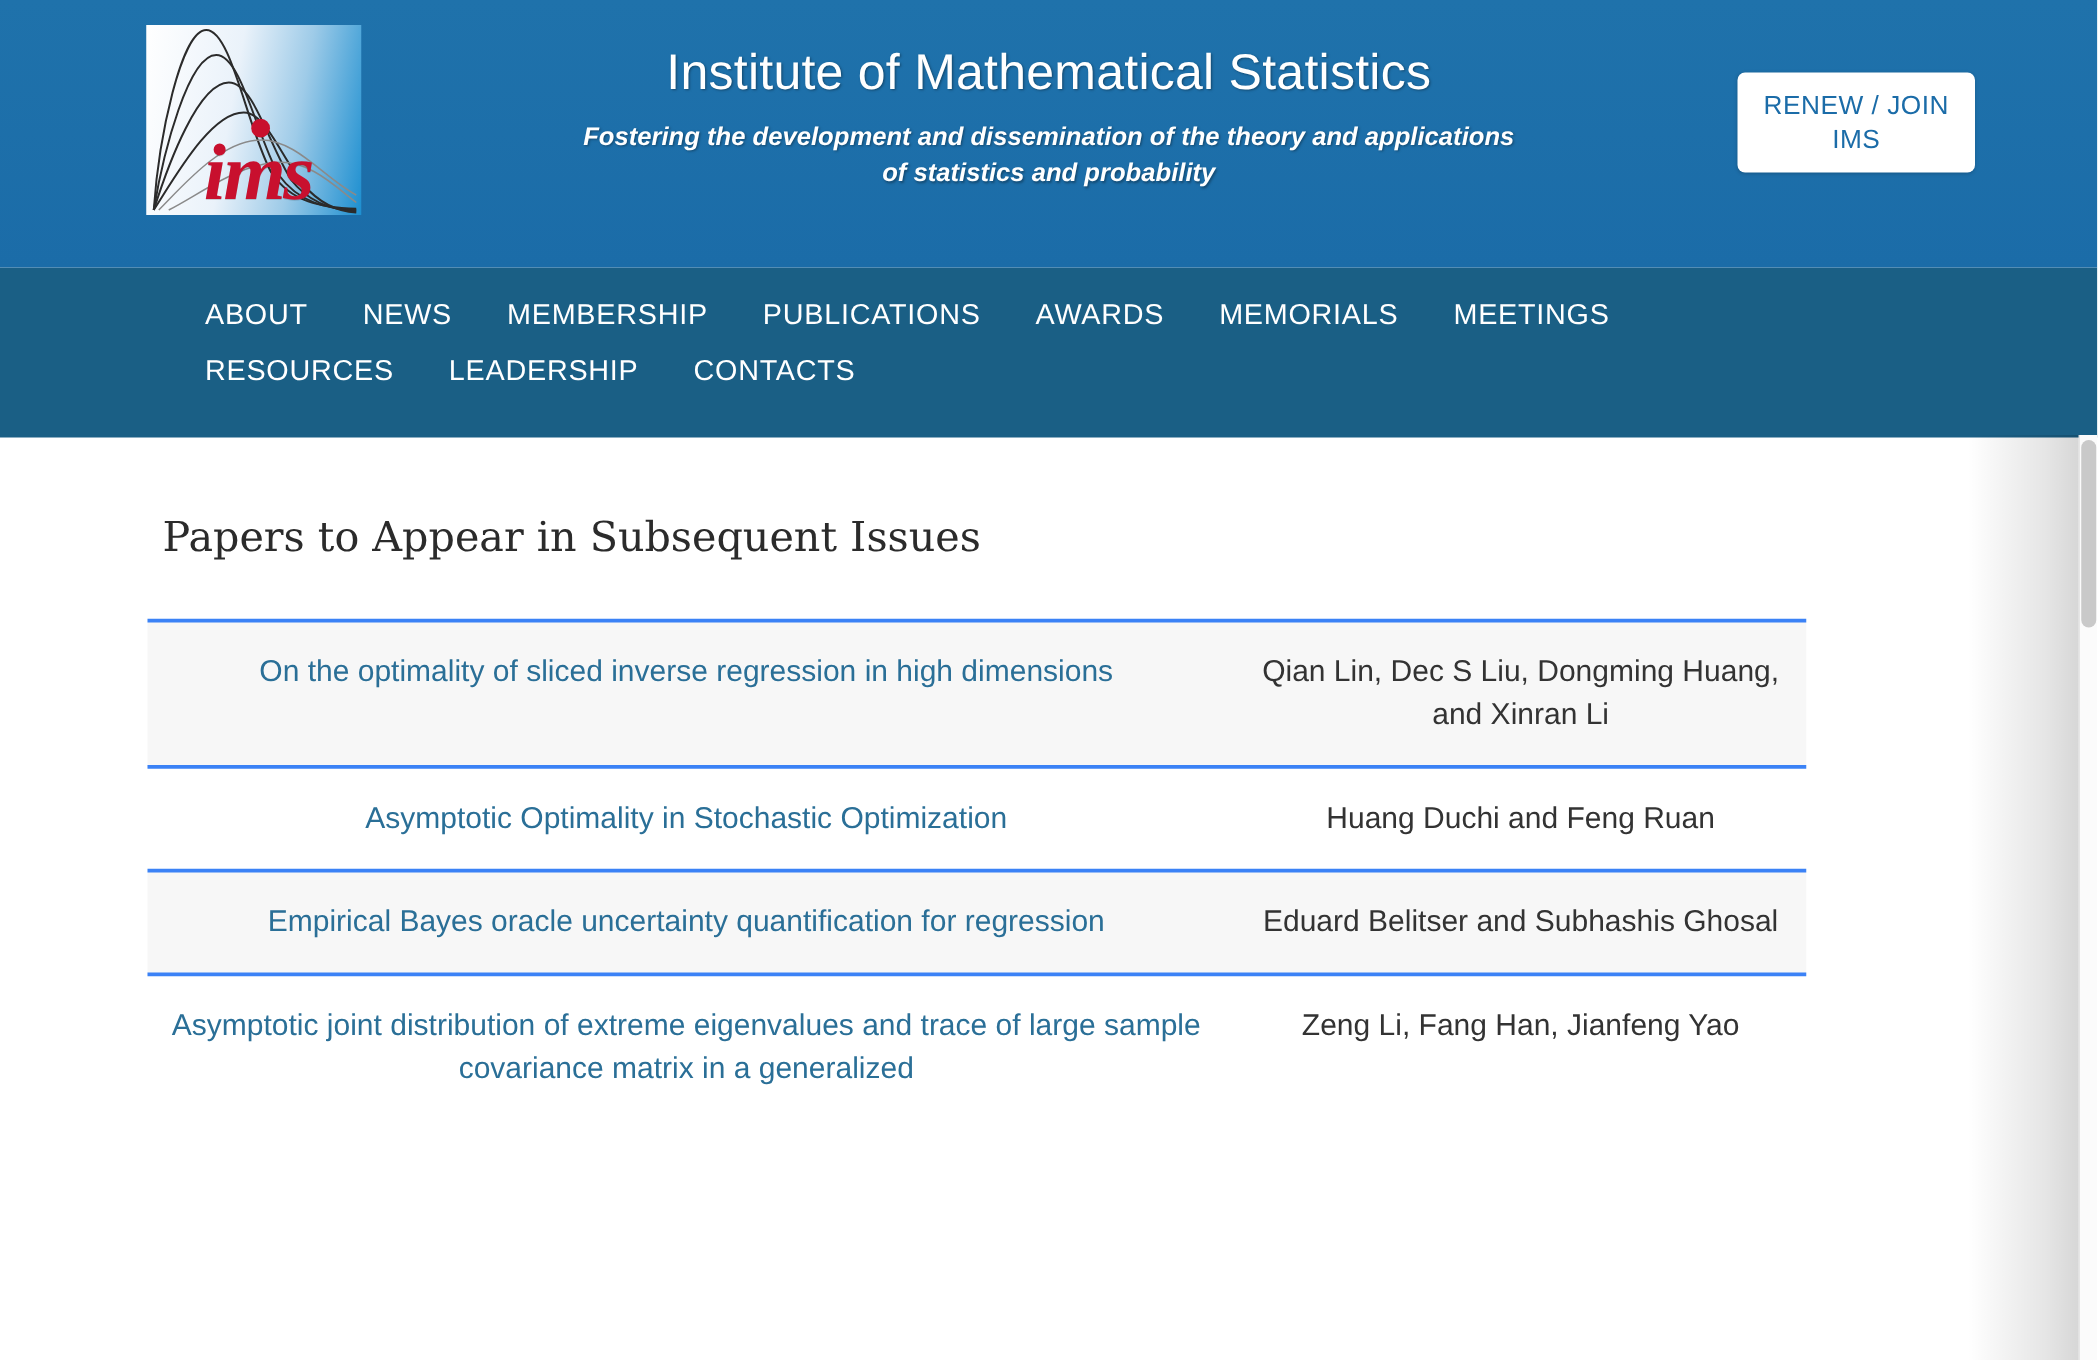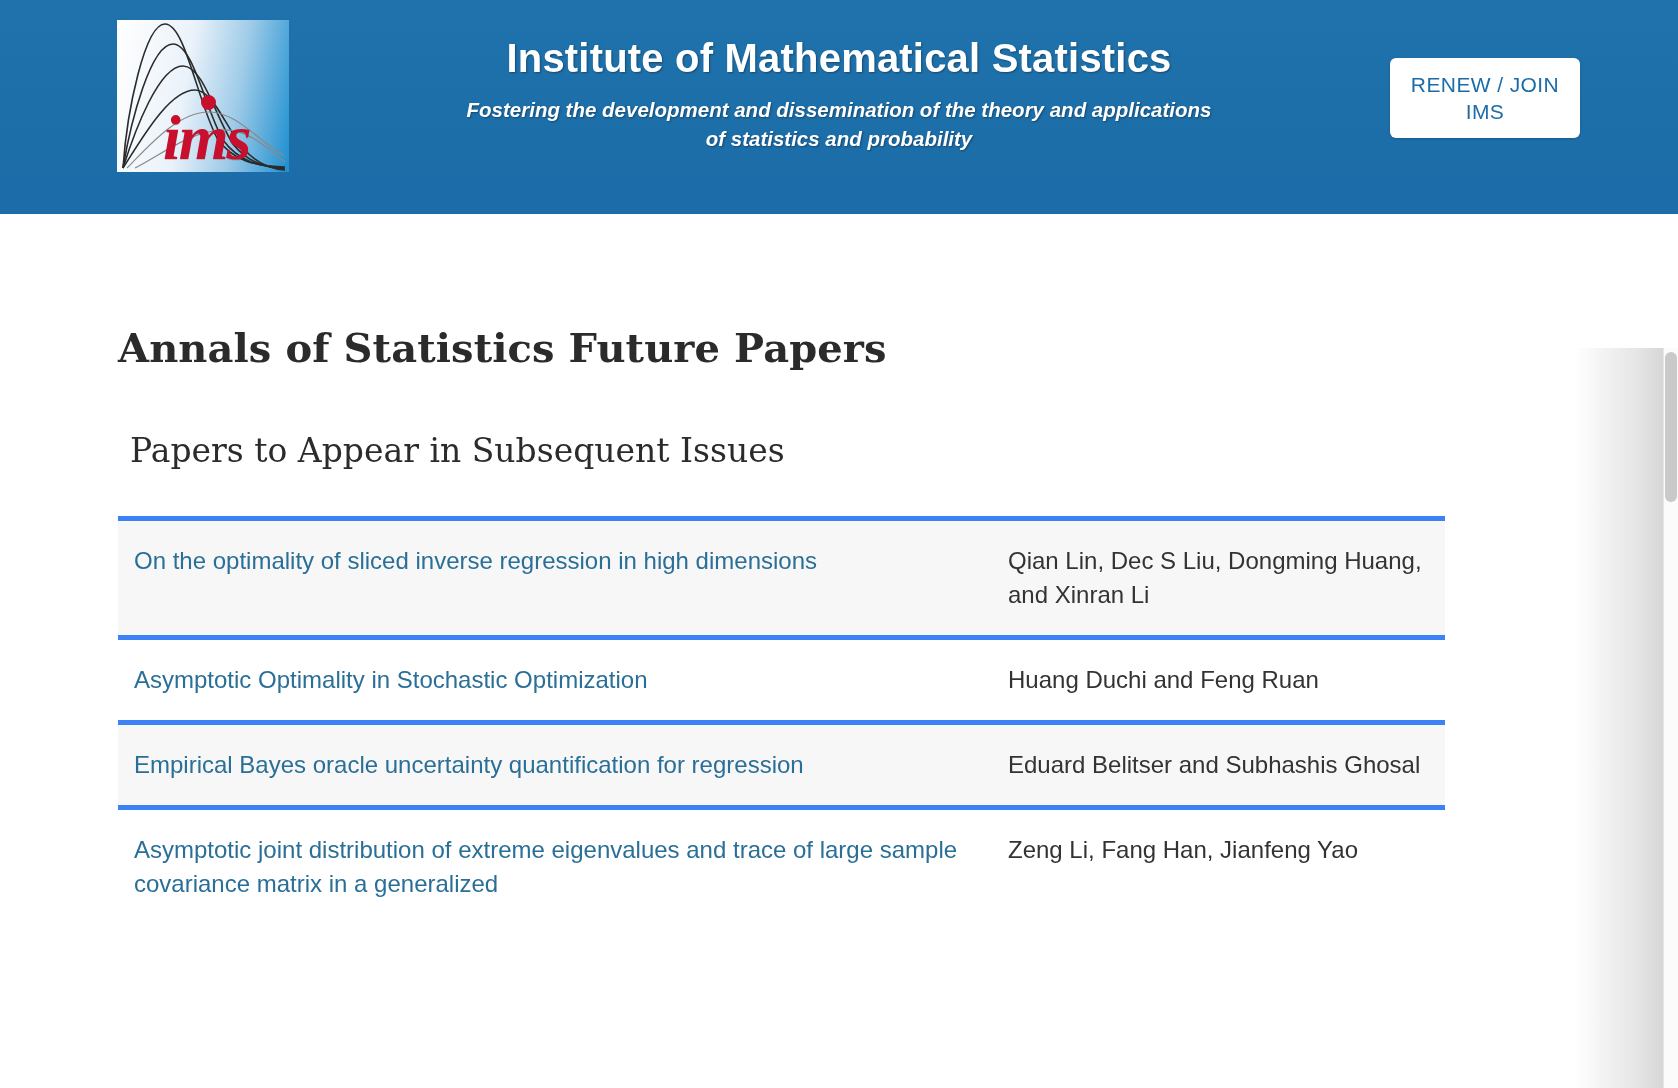--- a/index.html
+++ b/index.html
@@ -71,21 +71,21 @@
   }
 
   .header-center {
     margin: 0 auto;
     padding-top: 36px;
     text-align: center;
     width: 900px;
   }
   .site-title {
     font-family: "Liberation Sans", sans-serif;
-    font-weight: bold;
+    font-weight: normal;
     font-size: 40px;
     color: #ffffff;
     letter-spacing: 0.2px;
     text-shadow: 1px 1px 2px rgba(0,0,0,0.35);
     margin-bottom: 14px;
   }
   .site-tagline {
     font-family: "Liberation Sans", sans-serif;
     font-style: italic;
     font-weight: bold;
@@ -164,21 +164,21 @@
     margin: 12px;
     padding: 48px 0 0 118px;
   }
 
   .papers-table {
     margin: 46px 0 0 118px;
     width: 1327px;
     border-collapse: collapse;
     table-layout: fixed;
   }
-  .papers-table tr { border-top: 5px solid #3b82f6; }
+  .papers-table tr { border-top: 3px solid #3b82f6; text-align: center; }
   .papers-table tr.alt { background: #f7f7f7; }
   .papers-table td {
     padding: 23px 20px 23px 16px;
     vertical-align: top;
     font-size: 24px;
     line-height: 1.42;
     color: #333333;
   }
   .papers-table td.title-cell { width: 830px; }
   .papers-table td.title-cell a {
@@ -247,23 +247,38 @@
       <div class="site-title">Institute of Mathematical Statistics</div>
       <div class="site-tagline">
         <div>Fostering the development and dissemination of the theory and applications</div>
         <div>of statistics and probability</div>
       </div>
     </div>
 
     <div class="join-button">RENEW / JOIN IMS</div>
   </div>
 
+  <div class="main-nav">
+    <div class="nav-row">
+      <div class="nav-item">ABOUT</div>
+      <div class="nav-item">NEWS</div>
+      <div class="nav-item">MEMBERSHIP</div>
+      <div class="nav-item">PUBLICATIONS</div>
+      <div class="nav-item">AWARDS</div>
+      <div class="nav-item">MEMORIALS</div>
+      <div class="nav-item">MEETINGS</div>
+    </div>
+    <div class="nav-row">
+      <div class="nav-item">RESOURCES</div>
+      <div class="nav-item">LEADERSHIP</div>
+      <div class="nav-item">CONTACTS</div>
+    </div>
+  </div>
 
   <div class="content">
-    <h1 class="page-title">Annals of Statistics Future Papers</h1>
     <h2 class="page-subtitle">Papers to Appear in Subsequent Issues</h2>
 
     <table class="papers-table">
       <tbody>
         <tr class="alt">
           <td class="title-cell">
             <a>On the optimality of sliced inverse regression in high dimensions</a>
           </td>
           <td class="authors-cell">Qian Lin, Dec S Liu, Dongming Huang, and Xinran Li</td>
         </tr>

